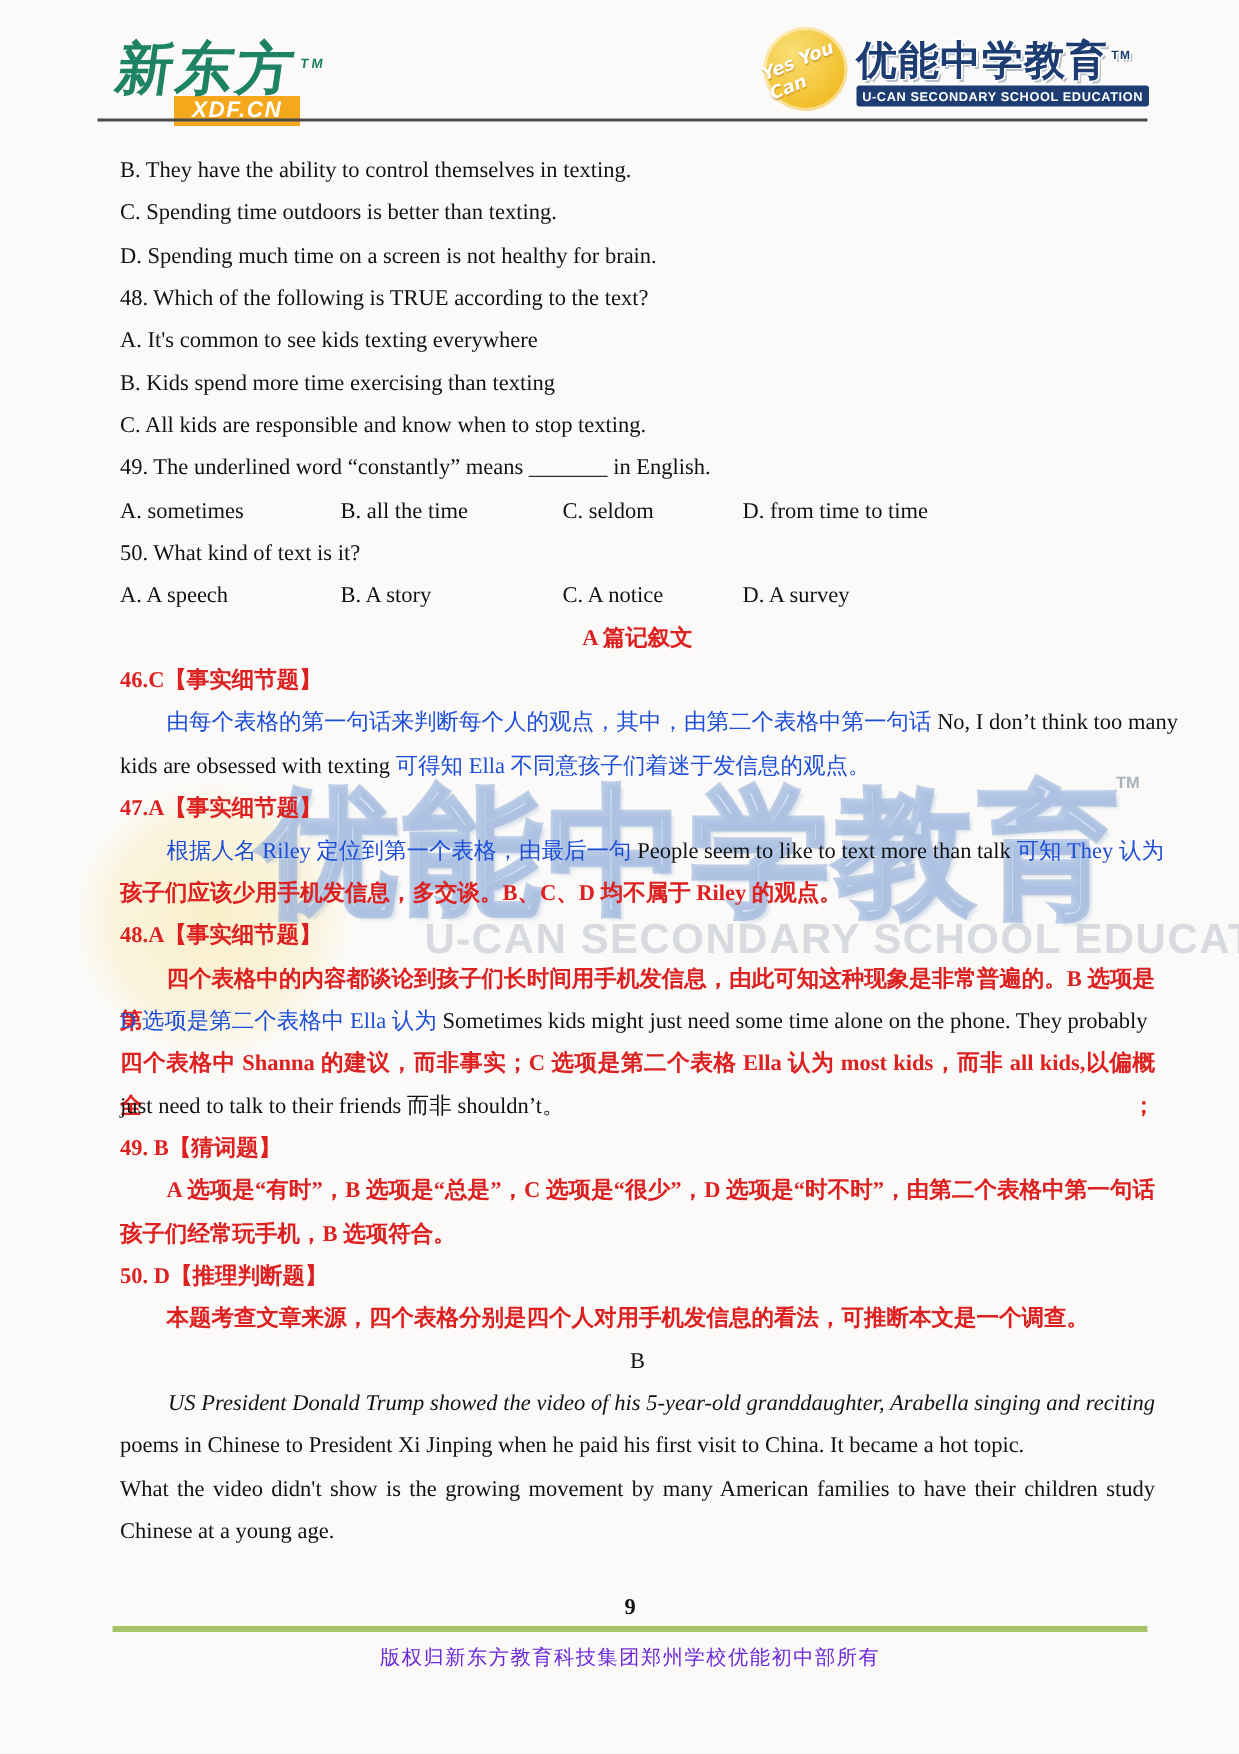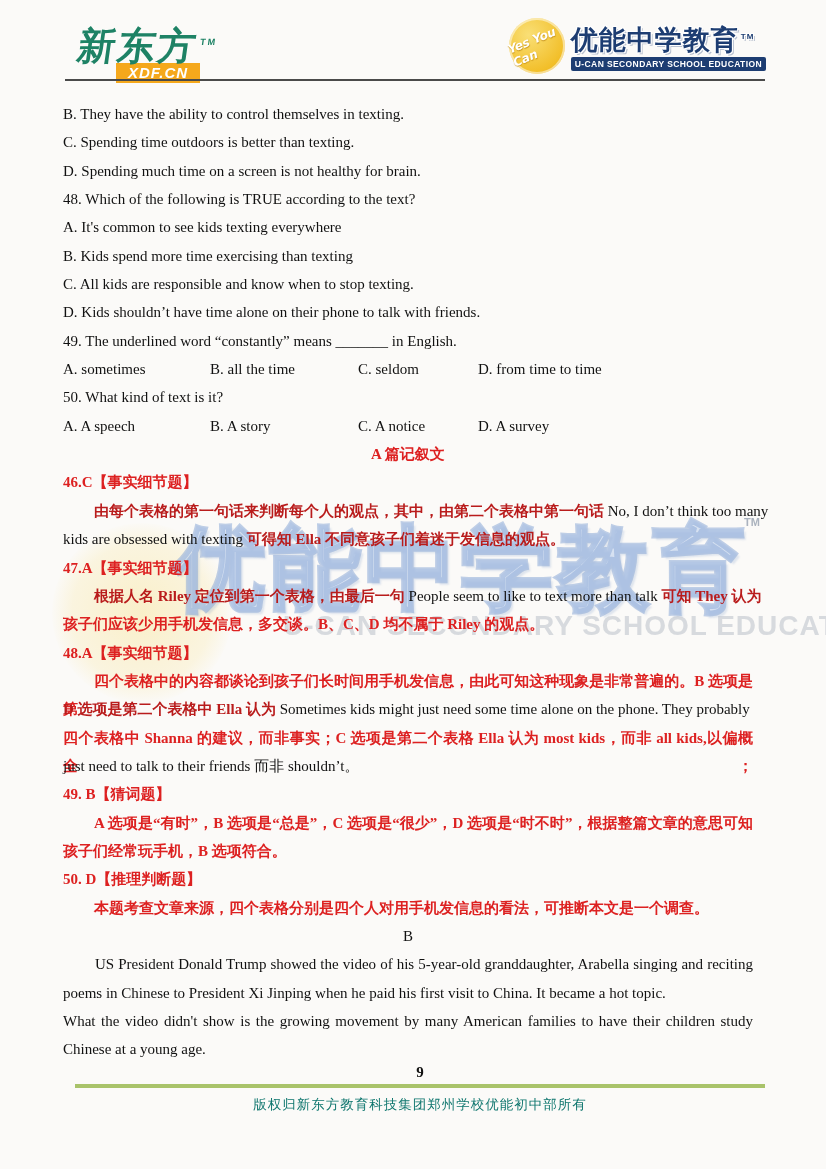--- a/index.html
+++ b/index.html
@@ -43,37 +43,37 @@
     font-family:"Liberation Sans","DejaVu Sans",sans-serif; font-weight:900; font-size:92px; line-height:100px;
     letter-spacing:4px; color:rgba(205,222,245,.50); -webkit-text-stroke:3px rgba(140,170,215,.55);
     text-shadow:3px 3px 2px rgba(120,150,200,.22); }
   .wm-tm { position:absolute; left:744px; top:516px; font:700 11px "Liberation Sans","DejaVu Sans",sans-serif;
     color:rgba(150,160,175,.8); }
   .wm-sub { position:absolute; left:283px; top:610px; white-space:nowrap;
     font-family:"Liberation Sans","DejaVu Sans",sans-serif; font-weight:900; font-size:28px;
     letter-spacing:1px; color:rgba(186,192,200,.55); }
 
   
-  .content { position:absolute; left:63px; top:100px; width:690px; z-index:1; }
+  .content { position:absolute; left:80px; top:100px; width:690px; z-index:1; }
   .ln { height:28.35px; line-height:28.35px; font-size:15px; white-space:nowrap; }
   .red { color:#dd2121; font-weight:bold; }
-  .redseg { color:#b91c1c; font-weight:bold; }
+  .redseg { color:#1d4ed8; font-weight:normal; }
   .enseg { color:#111; font-weight:normal;text-align:center; }
   .ind { text-indent:31px; }
-  .ind32 { text-indent:32px; }
+  .ind32 { text-indent:32px;font-style:italic; }
   .ctr { text-align:center; white-space:normal; }
   .jst { white-space:normal; text-align:justify; text-align-last:justify; }
   .opts span { display:inline-block;font-family:Liberation Serif, serif; }
   .oA { width:147px; } .oB { width:148px; } .oC { width:120px; }
 
   
   .footer { position:absolute; left:75px; right:61px; top:1062px; z-index:1; text-align:center; }
   .pgnum { font-weight:bold; font-size:15px; line-height:20px; color:#111; }
   .f-rule { height:4px; background:#a9c36a; margin-top:2px; }
-  .copy { margin-top:8px; font-size:13.5px; color:#0f766e; letter-spacing:1px; }
+  .copy { margin-top:8px; font-size:13.5px; color:#6d28d9; letter-spacing:1px; }
 </style>
 </head>
 <body>
 
 <div class="page">
 
   <div class="hdr-left">
     <div class="xdf-brand"><span>新东方</span><sup class="tm-sup">TM</sup></div>
     <div class="xdf-bar">XDF.CN</div>
   </div>
@@ -96,21 +96,20 @@
   </div>
 
   <div class="content">
     <div class="ln">B. They have the ability to control themselves in texting.</div>
     <div class="ln">C. Spending time outdoors is better than texting.</div>
     <div class="ln">D. Spending much time on a screen is not healthy for brain.</div>
     <div class="ln">48. Which of the following is TRUE according to the text?</div>
     <div class="ln">A. It's common to see kids texting everywhere</div>
     <div class="ln">B. Kids spend more time exercising than texting</div>
     <div class="ln">C. All kids are responsible and know when to stop texting.</div>
-    <div class="ln">D. Kids shouldn’t have time alone on their phone to talk with friends.</div>
     <div class="ln">49. The underlined word “constantly” means _______ in English.</div>
     <div class="ln opts">
       <span class="oA">A. sometimes</span><span class="oB">B. all the time</span><span class="oC">C. seldom</span><span>D. from time to time</span>
     </div>
     <div class="ln">50. What kind of text is it?</div>
     <div class="ln opts">
       <span class="oA">A. A speech</span><span class="oB">B. A story</span><span class="oC">C. A notice</span><span>D. A survey</span>
     </div>
     <div class="ln ctr red">A 篇记叙文</div>
     <div class="ln red">46.C【事实细节题】</div>
@@ -118,21 +117,21 @@
     <div class="ln"><span class="enseg">kids are obsessed with texting </span><span class="redseg">可得知 Ella 不同意孩子们着迷于发信息的观点。</span></div>
     <div class="ln red">47.A【事实细节题】</div>
     <div class="ln ind"><span class="redseg">根据人名 Riley 定位到第一个表格，由最后一句 </span><span class="enseg">People seem to like to text more than talk </span><span class="redseg">可知 They 认为</span></div>
     <div class="ln red">孩子们应该少用手机发信息，多交谈。B、C、D 均不属于 Riley 的观点。</div>
     <div class="ln red">48.A【事实细节题】</div>
     <div class="ln ind red jst">四个表格中的内容都谈论到孩子们长时间用手机发信息，由此可知这种现象是非常普遍的。B 选项是第</div>
     <div class="ln"><span class="redseg">D 选项是第二个表格中 Ella 认为 </span><span class="enseg">Sometimes kids might just need some time alone on the phone. They probably</span></div>
     <div class="ln red jst">四个表格中 Shanna 的建议，而非事实；C 选项是第二个表格 Ella 认为 most kids，而非 all kids,以偏概全；</div>
     <div class="ln">just need to talk to their friends 而非 shouldn’t。</div>
     <div class="ln red">49. B【猜词题】</div>
-    <div class="ln ind red jst">A 选项是“有时”，B 选项是“总是”，C 选项是“很少”，D 选项是“时不时”，根据整篇文章的意思可知</div>
+    <div class="ln ind red jst">A 选项是“有时”，B 选项是“总是”，C 选项是“很少”，D 选项是“时不时”，由第二个表格中第一句话</div>
     <div class="ln red">孩子们经常玩手机，B 选项符合。</div>
     <div class="ln red">50. D【推理判断题】</div>
     <div class="ln ind red">本题考查文章来源，四个表格分别是四个人对用手机发信息的看法，可推断本文是一个调查。</div>
     <div class="ln ctr">B</div>
     <div class="ln ind32 jst">US President Donald Trump showed the video of his 5-year-old granddaughter, Arabella singing and reciting</div>
     <div class="ln">poems in Chinese to President Xi Jinping when he paid his first visit to China. It became a hot topic.</div>
     <div class="ln jst">What the video didn't show is the growing movement by many American families to have their children study</div>
     <div class="ln">Chinese at a young age.</div>
   </div>
 

